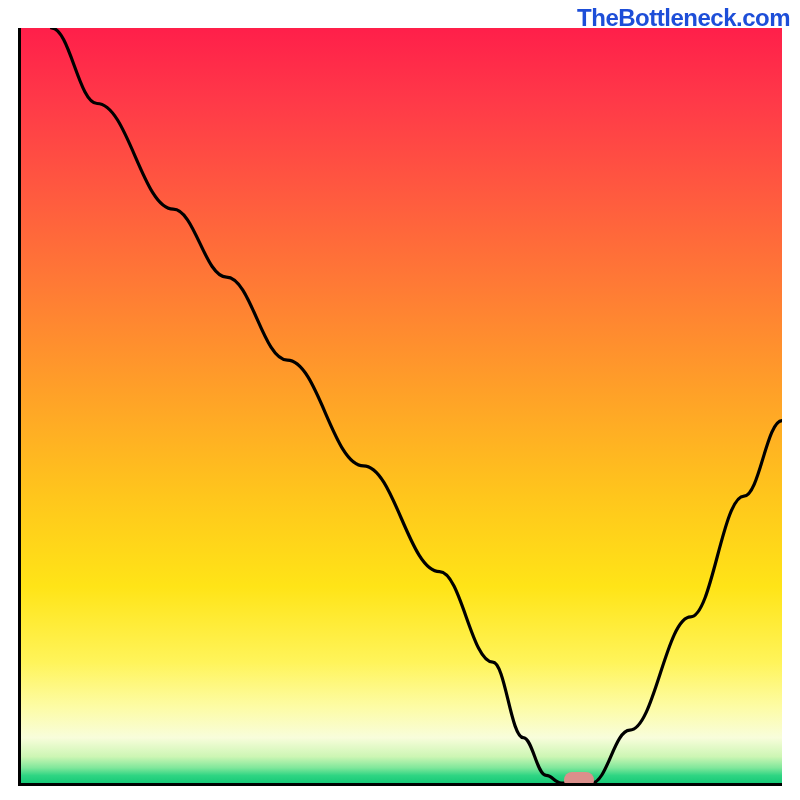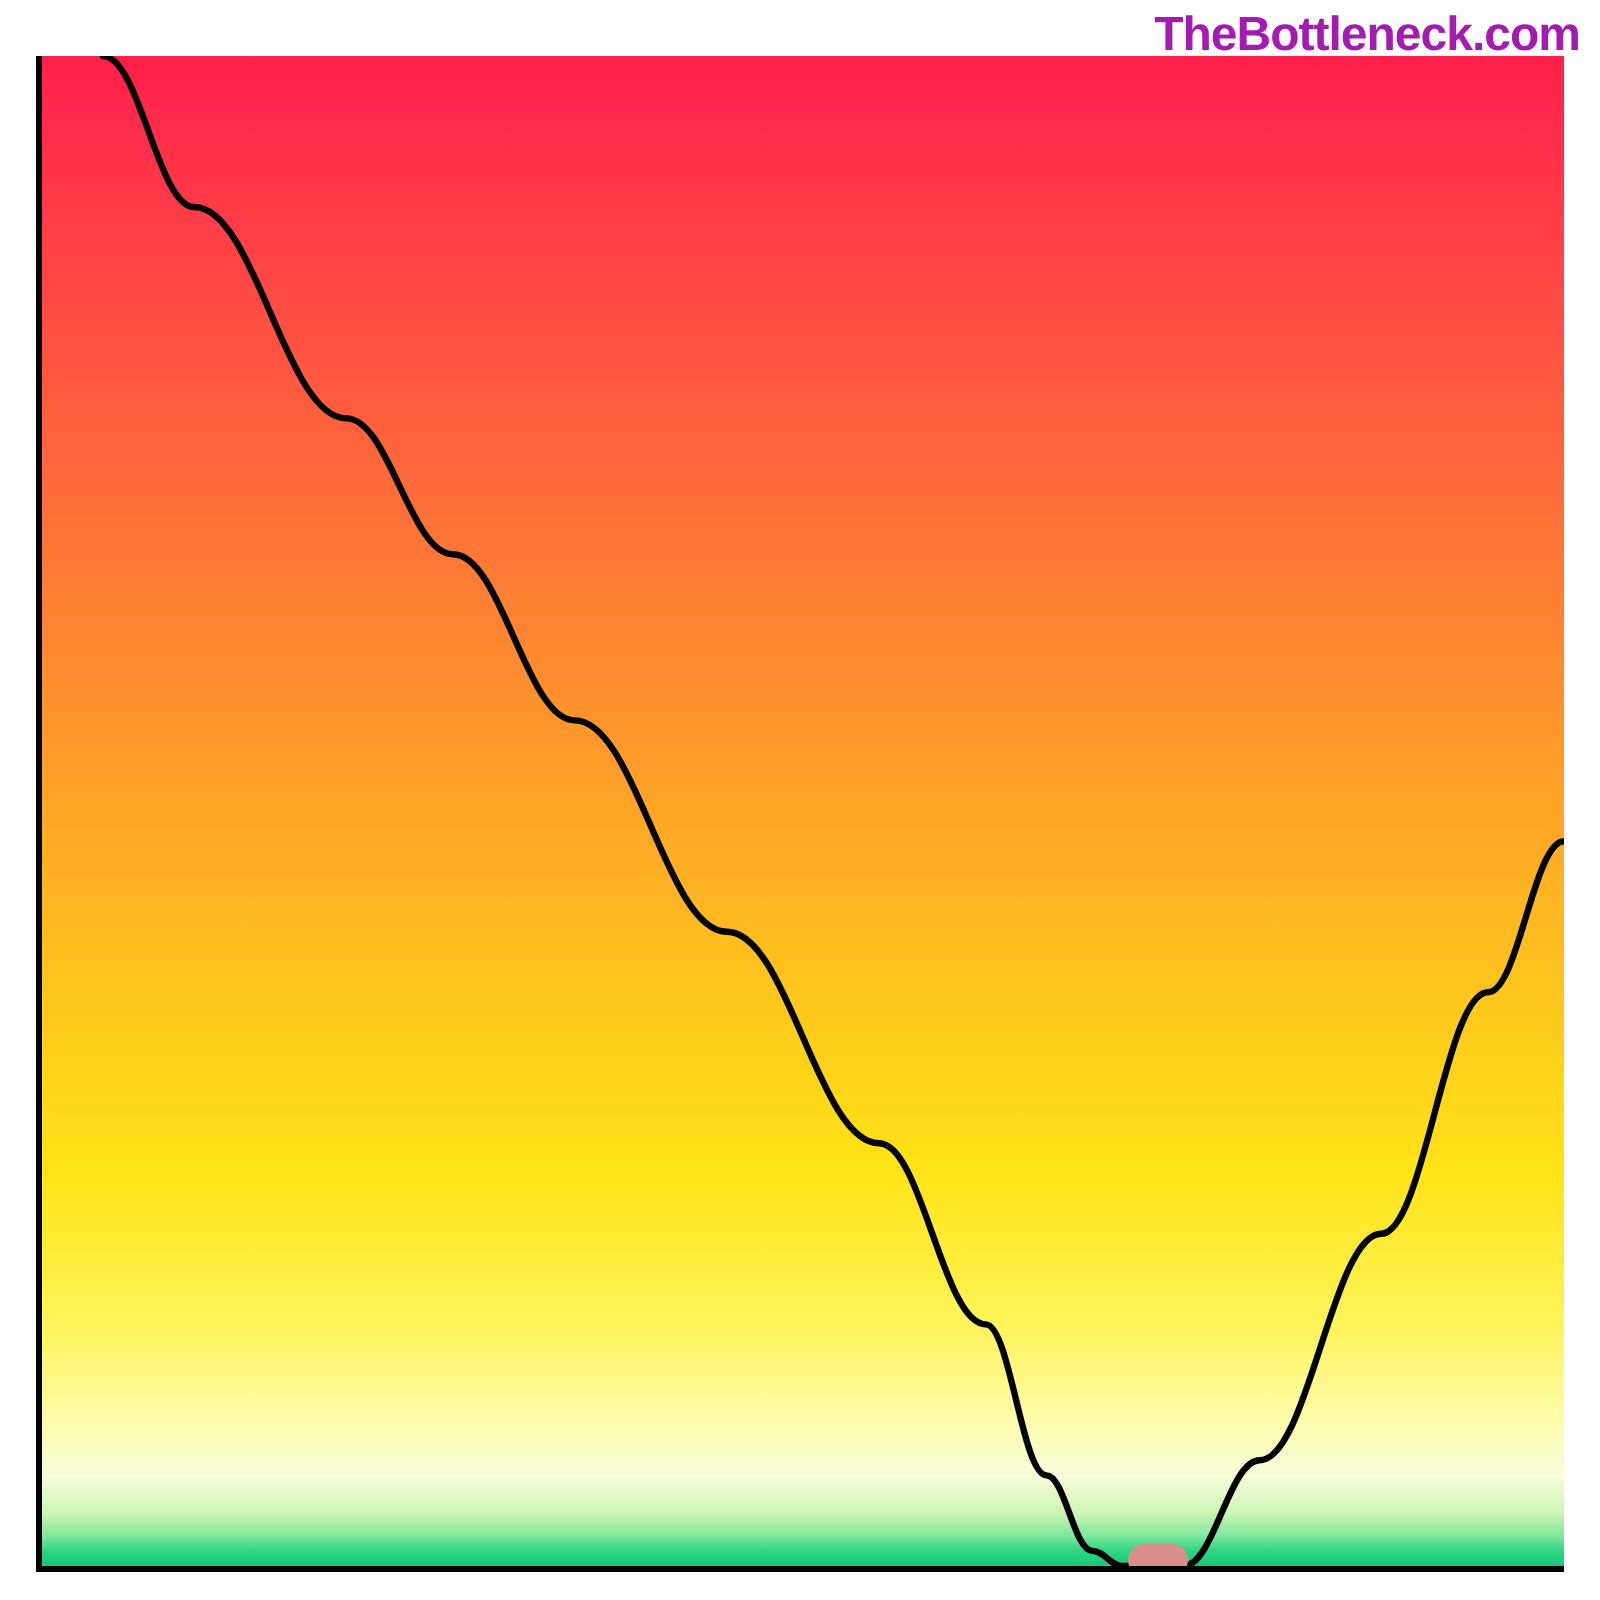--- a/index.html
+++ b/index.html
@@ -14,21 +14,21 @@
     position: relative;
     width: 800px;
     height: 800px;
   }
   .watermark {
     position: absolute;
     top: 4px;
     right: 10px;
     font-size: 24px;
     font-weight: 600;
-    color: #a21caf;
+    color: #1d4ed8;
     letter-spacing: -0.5px;
   }
   .plot {
     position: absolute;
     left: 18px;
     top: 28px;
     width: 764px;
     height: 758px;
     box-sizing: border-box;
     border-left: 3px solid #000;

